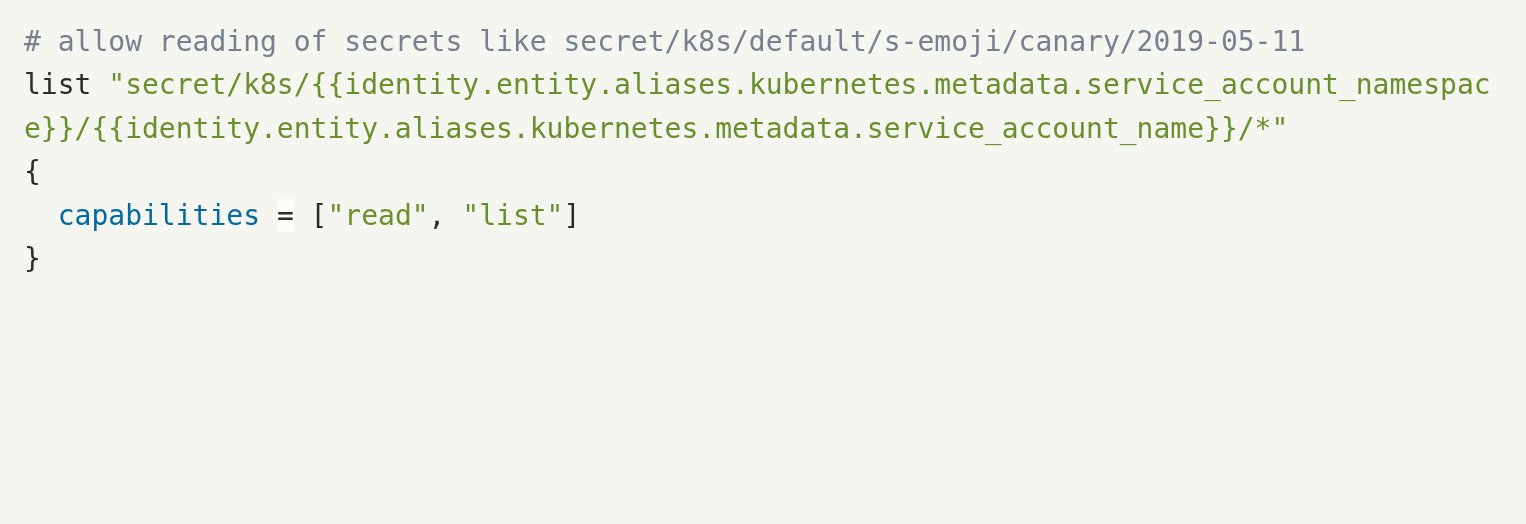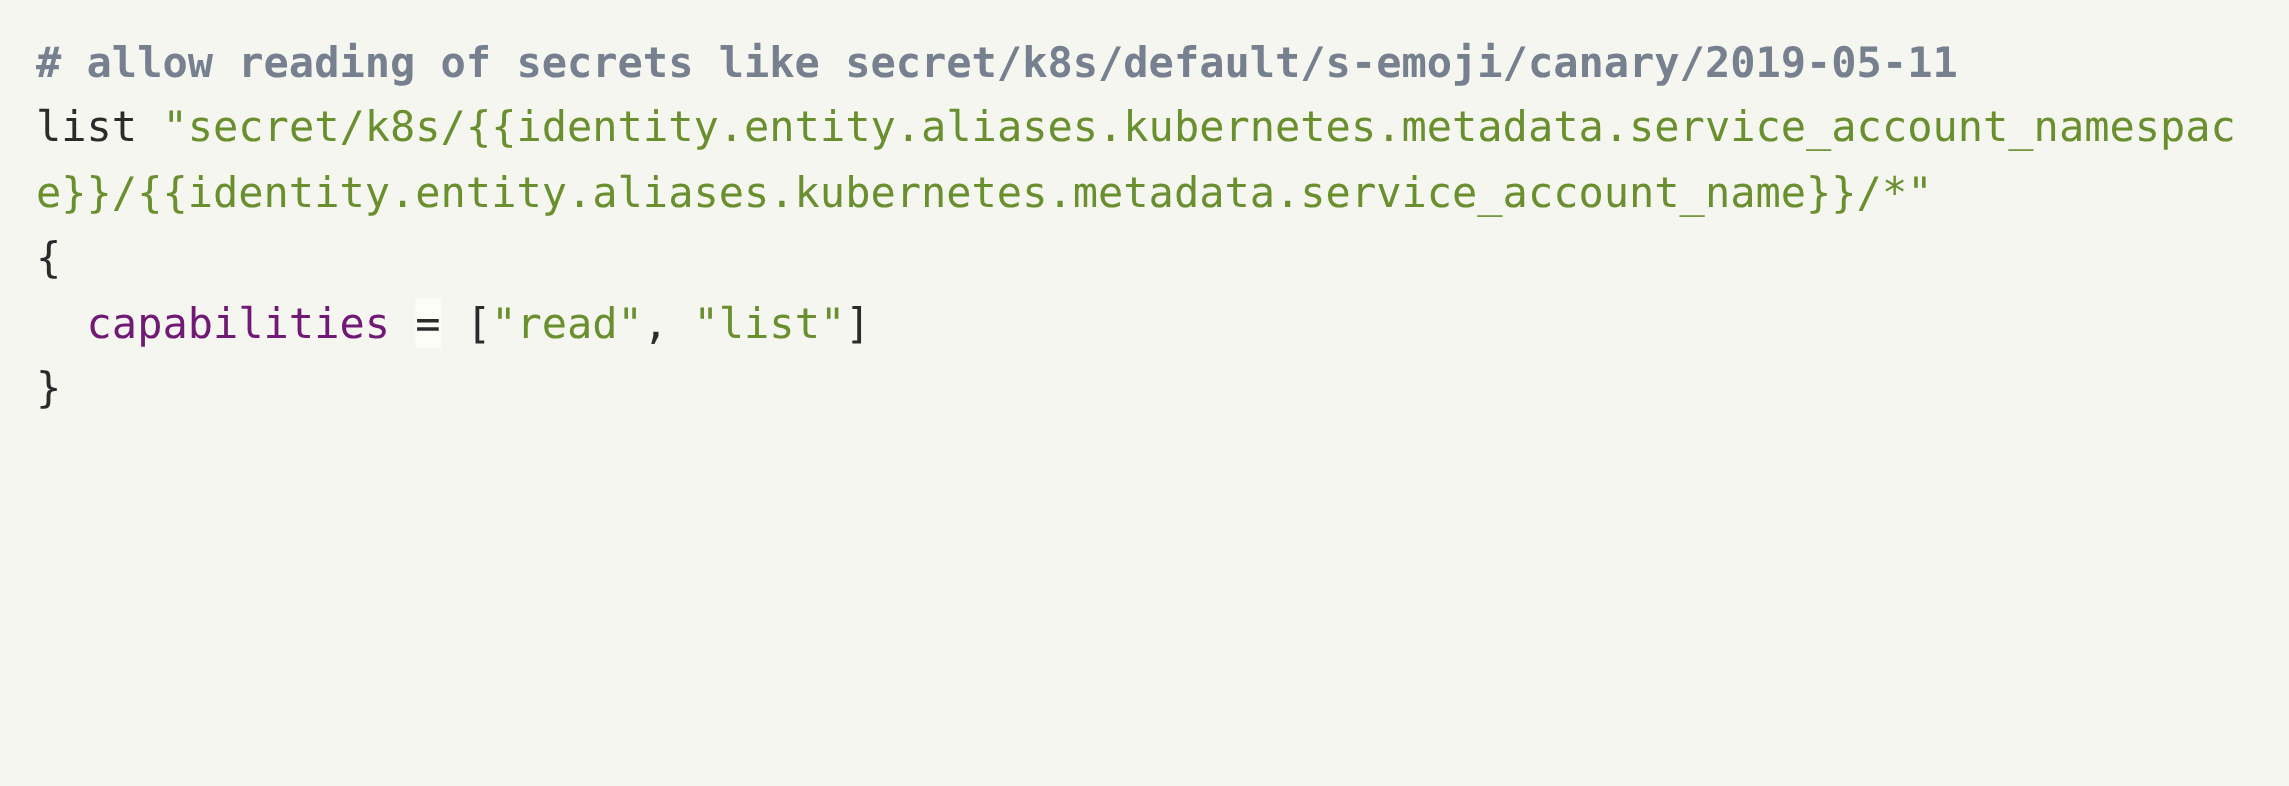--- a/index.html
+++ b/index.html
@@ -11,26 +11,26 @@
     line-height: 1.55;
     color: #2b2b2b;
   }
   pre.code {
     margin: 0;
     padding: 20px 24px 28px 24px;
     white-space: pre-wrap;
     word-break: break-all;
     overflow-wrap: break-word;
   }
-  .tok-comment { color: #76808f; font-weight: bold; }
+  .tok-comment { color: #76808f; }
   .tok-keyword { color: #2b2b2b; }
   .tok-string  { color: #6a8f2f; }
   .tok-punct   { color: #2b2b2b; }
   .tok-op      { color: #2b2b2b; background: #fdfdf8; }
-  .tok-ident   { color: #701a75; }
+  .tok-ident   { color: #0369a1; }
 </style>
 </head>
 <body>
 
 <pre class="code"><span class="tok-comment"># allow reading of secrets like secret/k8s/default/s-emoji/canary/2019-05-11</span>
 <span class="tok-keyword">list</span><span> </span><span class="tok-string">"secret/k8s/{{identity.entity.aliases.kubernetes.metadata.service_account_namespace}}/{{identity.entity.aliases.kubernetes.metadata.service_account_name}}/*"</span>
 <span class="tok-punct">{</span>
 <span>  </span><span class="tok-ident">capabilities</span><span> </span><span class="tok-op">=</span><span> </span><span class="tok-punct">[</span><span class="tok-string">"read"</span><span class="tok-punct">,</span><span> </span><span class="tok-string">"list"</span><span class="tok-punct">]</span>
 <span class="tok-punct">}</span>
 </pre>

